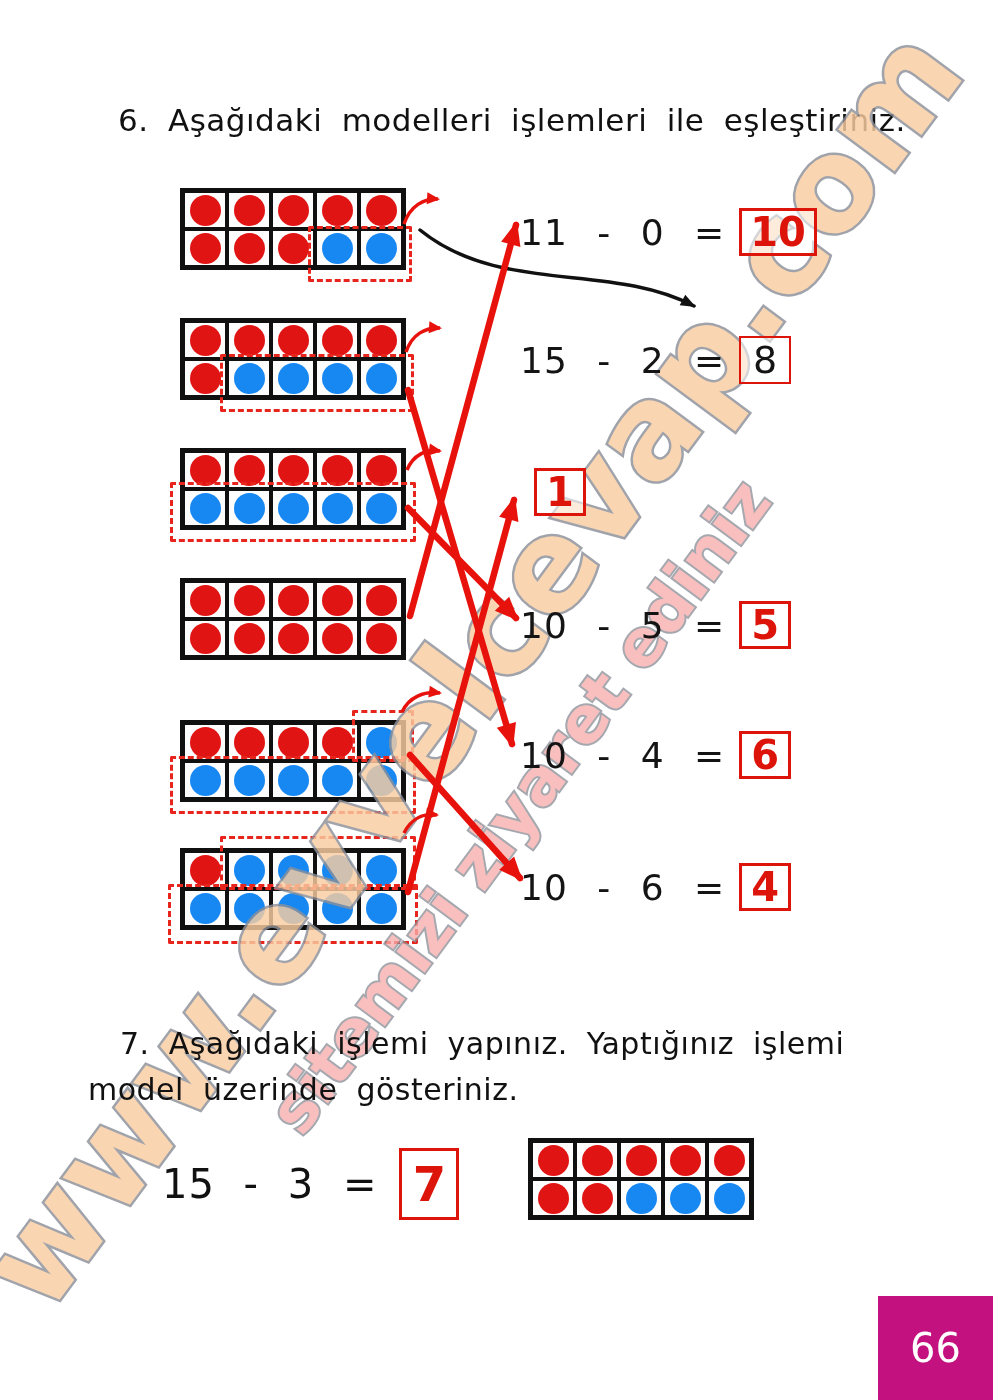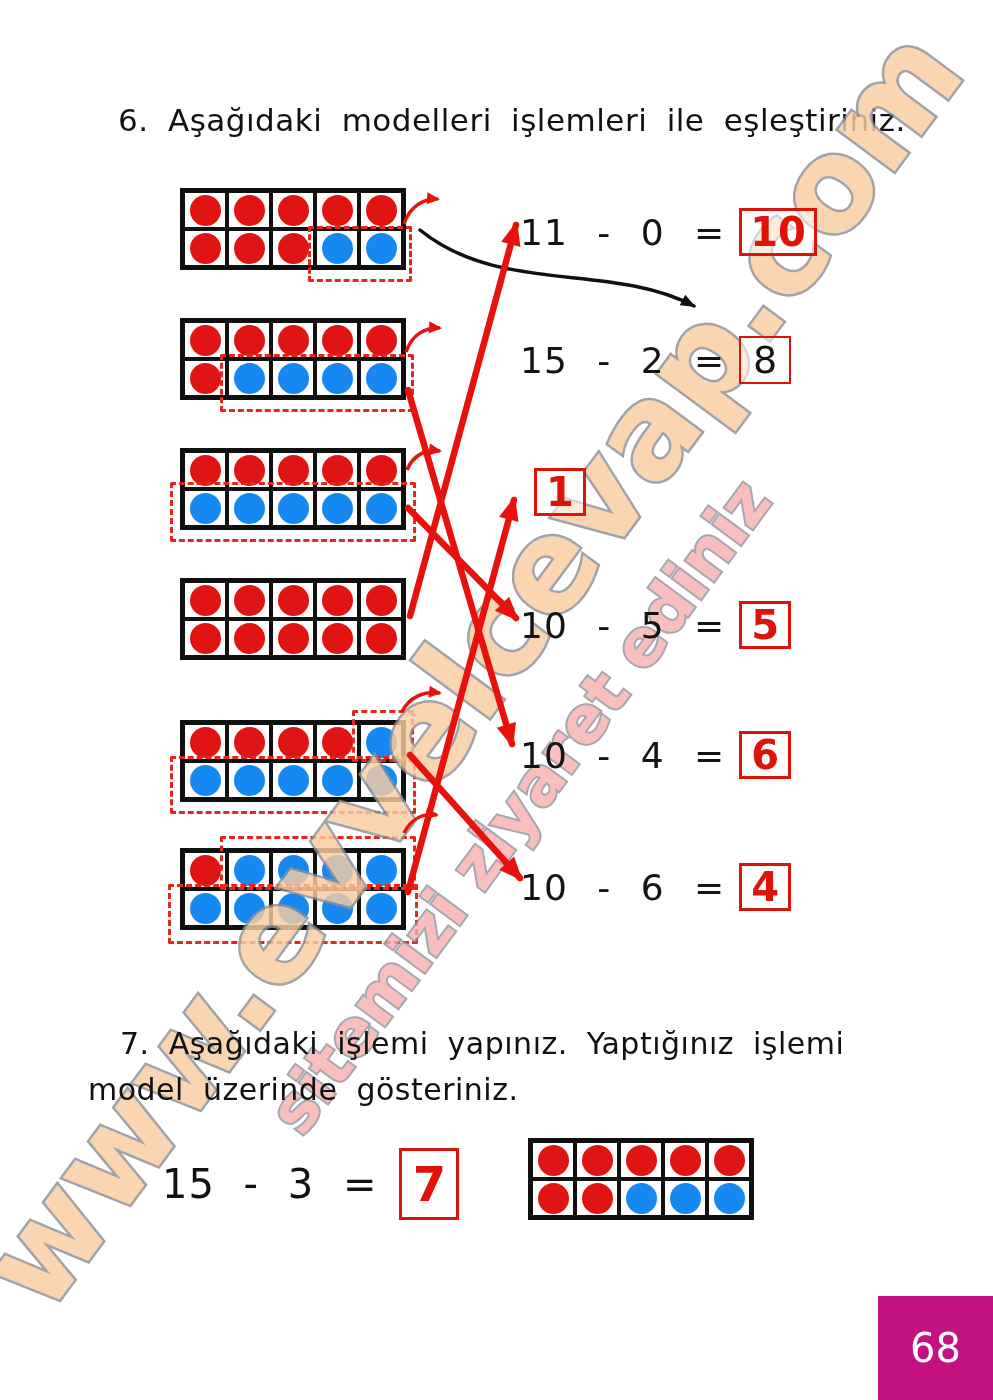--- a/index.html
+++ b/index.html
@@ -399,15 +399,15 @@
         </div>
         <div class="cell">
           <div class="dot" style="background: rgb(23, 135, 242);"></div>
         </div>
         <div class="cell">
           <div class="dot" style="background: rgb(23, 135, 242);"></div>
         </div>
       </div>
     </div>
 
-  <div class="page-badge">68</div>
+  <div class="page-badge">66</div>
 
 </div>
 
 </body></html>

